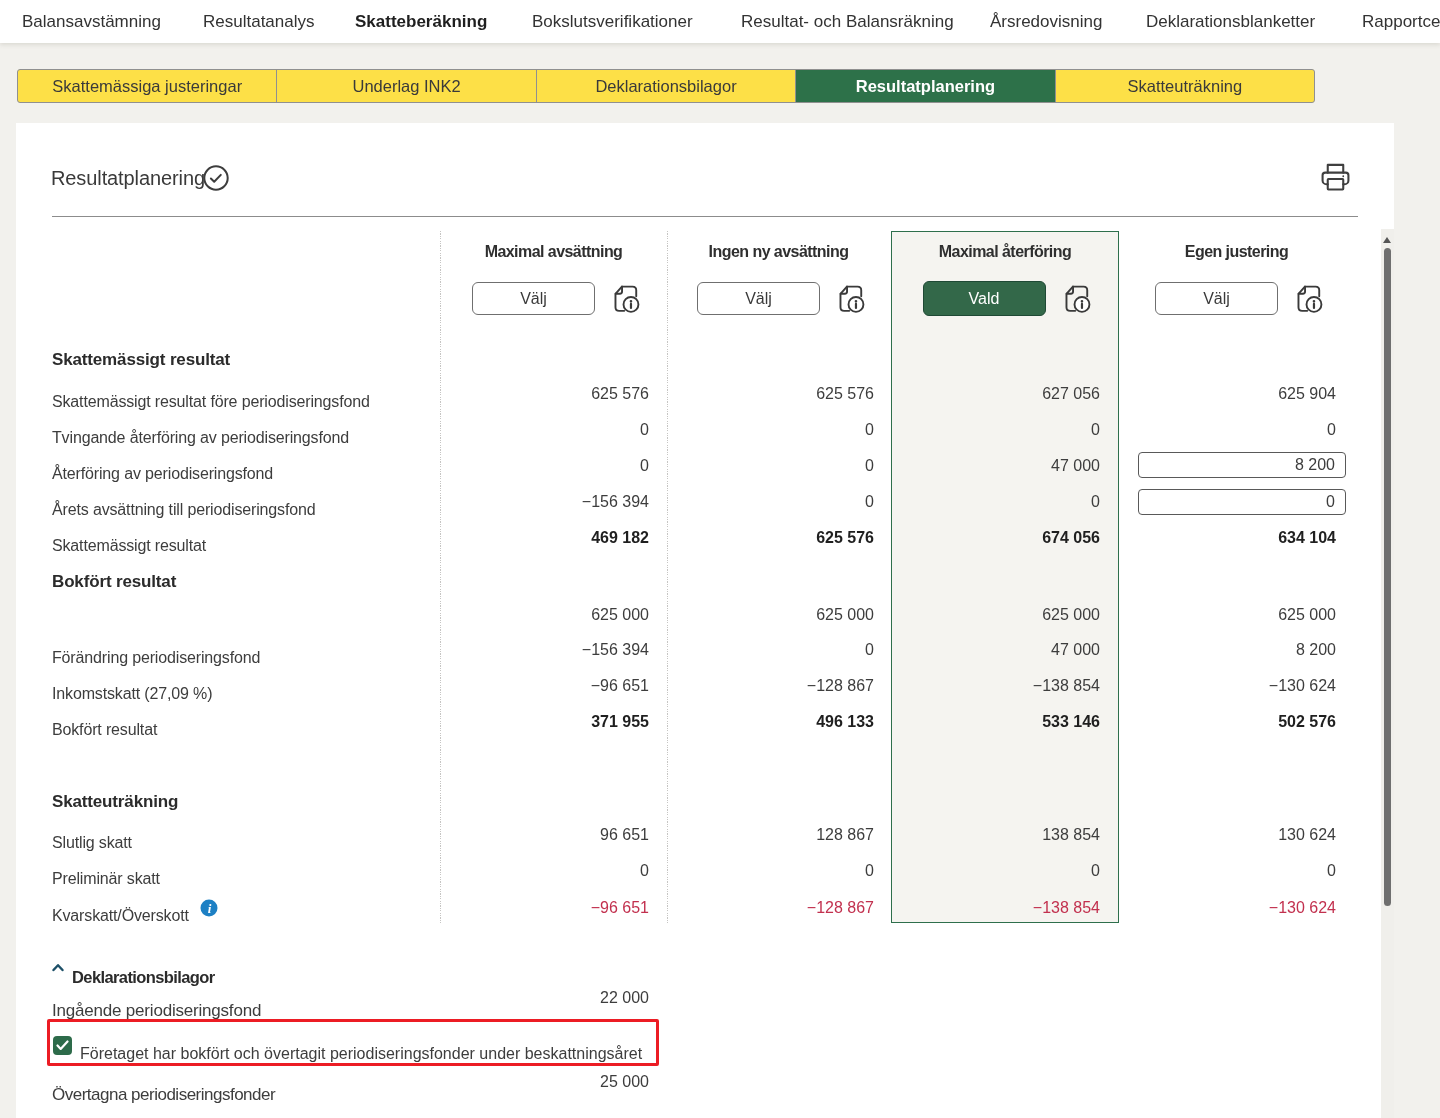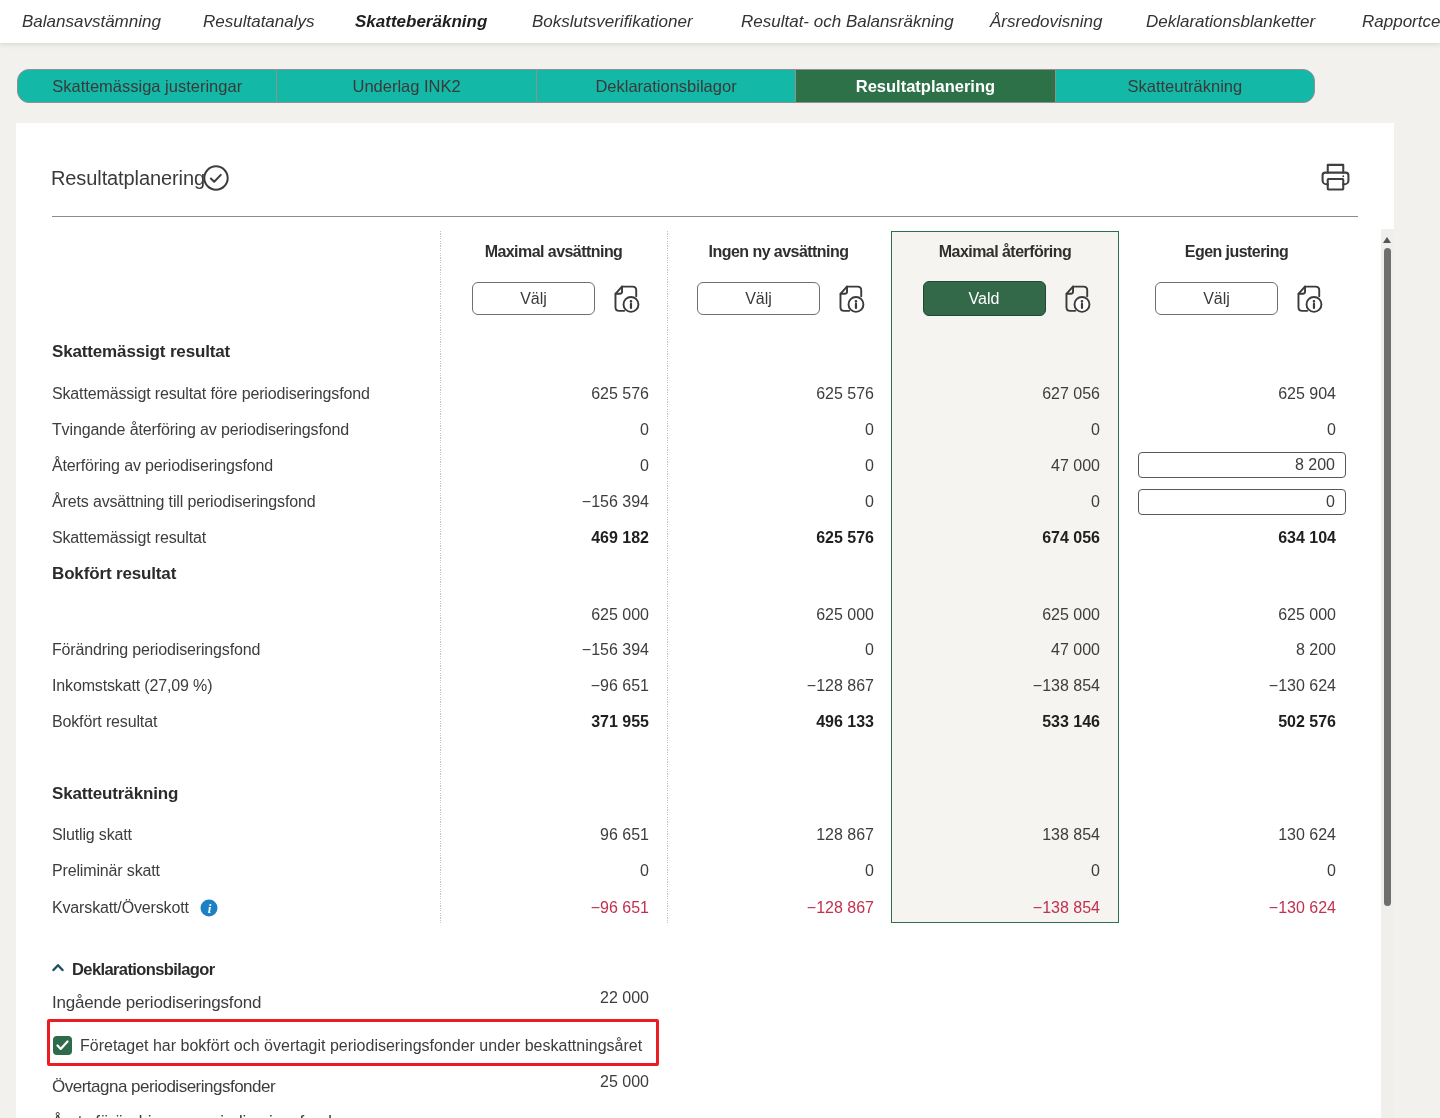--- a/index.html
+++ b/index.html
@@ -3,26 +3,26 @@
 <meta charset="utf-8">
 <title>Skatteberäkning</title>
 <style>
   * { margin:0; padding:0; box-sizing:border-box; }
   html,body { width:1440px; height:1118px; overflow:hidden; }
   body { background:#f2f1ed; font-family:"Liberation Sans", sans-serif; color:#3d3d3d; position:relative; }
   .abs { position:absolute; }
 
   
   .nav { position:absolute; left:0; top:0; width:1440px; height:43px; background:#ffffff; box-shadow:0 2px 4px rgba(120,115,100,0.18); }
-  .nav span { position:absolute; top:12px; font-size:17px; color:#333333; white-space:nowrap;font-style:italic; }
+  .nav span { position:absolute; top:12px; font-size:17px; color:#333333; white-space:nowrap; }
   .nav .active { font-weight:bold; color:#1f1f1f; }
 
   
-  .tabs { position:absolute; left:17px; top:69px; width:1298px; height:34px; background:#14b8a6;
-          border:1px solid #909090; border-radius:12px; display:flex; }
+  .tabs { position:absolute; left:17px; top:69px; width:1298px; height:34px; background:#fde047;
+          border:1px solid #909090; border-radius:3px; display:flex; }
   .tab { flex:1; display:flex; align-items:center; justify-content:center; font-size:16.5px;
          color:#3a3a3a; border-right:1px solid #909090; }
   .tab:last-child { border-right:none; }
   .tab.active { background:#2d7149; color:#ffffff; font-weight:bold; }
 
   
   .card { position:absolute; left:16px; top:123px; width:1378px; height:995px; background:#ffffff; }
 
   .h1 { position:absolute; left:51px; top:167px; font-size:20px; color:#3a3a3a; letter-spacing:-0.1px; }
   .hr { position:absolute; left:52px; top:216px; width:1306px; height:1px; background:#8c8c8c; }
@@ -35,21 +35,21 @@
 
   
   .colhead { position:absolute; top:242px; line-height:20px; letter-spacing:-0.55px; font-size:16px; font-weight:bold; color:#2f2f2f; text-align:center; }
   .hdrbox { position:absolute; top:281px; height:35px; display:flex; align-items:center; justify-content:center; gap:12px; }
   .btn { width:123px; height:33px; background:#ffffff; border:1px solid #6f6f6f; border-radius:6px;
          font-size:16px; color:#3a3a3a; display:flex; align-items:center; justify-content:center; }
   .btn.vald { background:#336849; border:1px solid #1f4935; color:#ffffff; font-weight:normal; height:35px; }
 
   
   .row { position:absolute; left:52px; width:1302px; height:26px; line-height:26px; font-size:16px; }
-  .row .lbl { position:absolute; left:0; white-space:nowrap; letter-spacing:-0.15px; }
+  .row .lbl { position:absolute; left:0; white-space:nowrap; letter-spacing:-0.15px;margin-top:8px; }
   .sec { font-size:17px; font-weight:bold; color:#2b2b2b; letter-spacing:-1.05px; }
   .psec { font-size:16.5px; font-weight:bold; color:#2b2b2b; letter-spacing:-0.6px; }
   .v1,.v2,.v3,.v4 { position:absolute; text-align:right; white-space:nowrap; }
   .v1 { left:388px; width:209px; }
   .v2 { left:615px; width:207px; }
   .v3 { left:840px; width:208px; }
   .v4 { left:1067px; width:217px; }
   .b { font-weight:bold; color:#1f1f1f; }
   .neg { color:#c2304e; }
 

